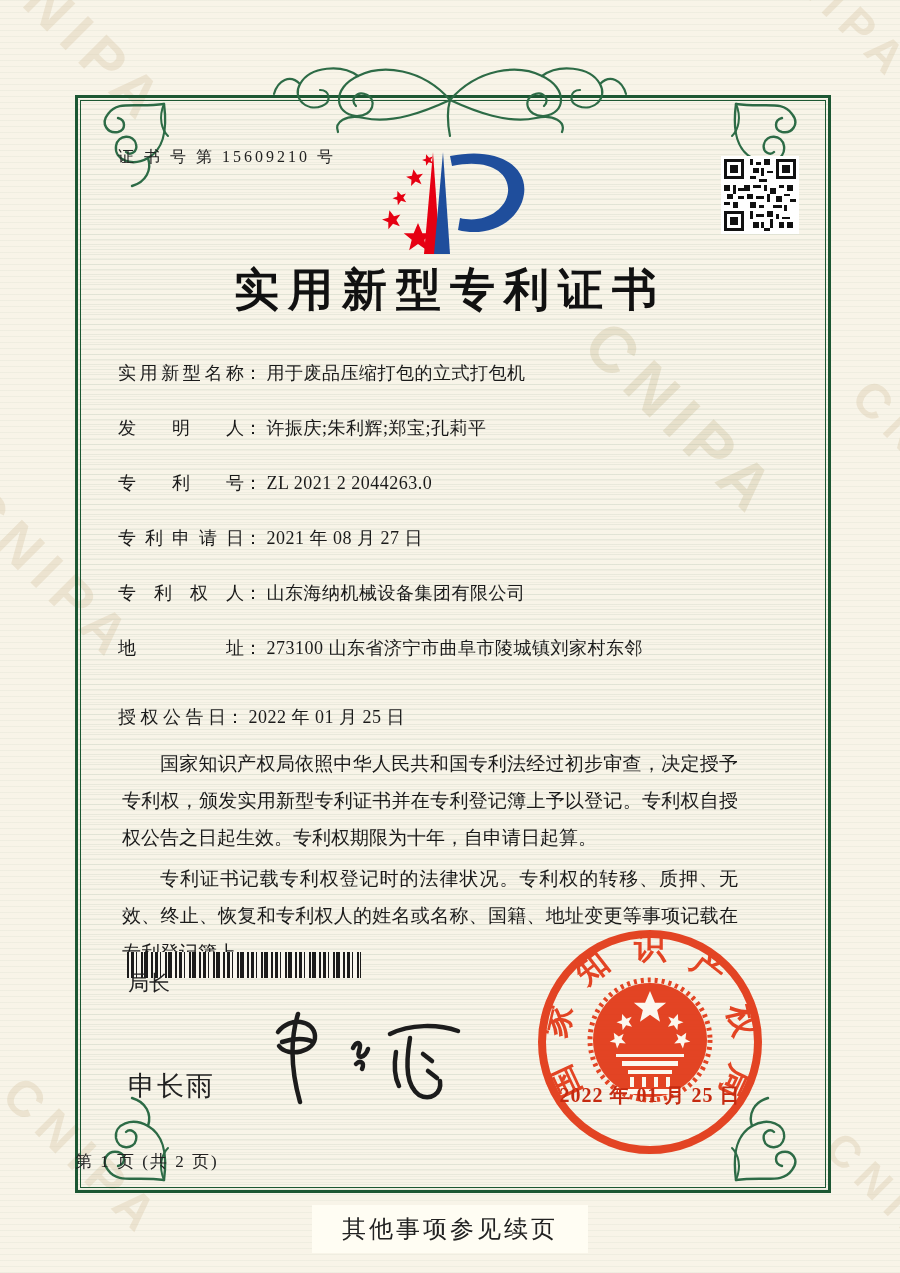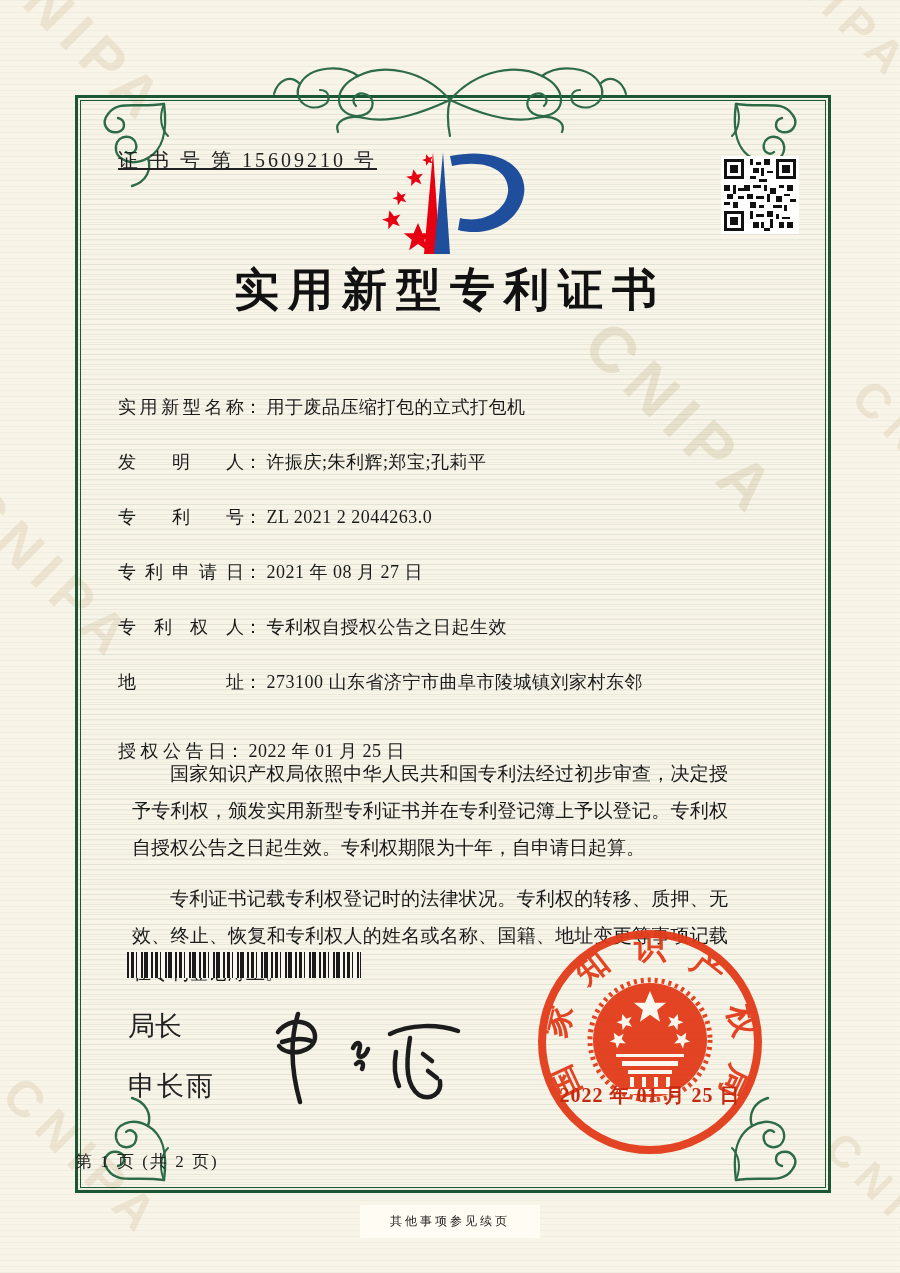--- a/index.html
+++ b/index.html
@@ -12,47 +12,47 @@
   .wm{position:absolute;font-family:"Liberation Sans","DejaVu Sans",sans-serif;font-weight:700;
       color:rgba(208,190,152,0.30);transform:rotate(45deg);letter-spacing:10px;z-index:1;user-select:none;}
   
   .frame{position:absolute;left:75px;top:95px;width:750px;height:1092px;border:3px solid #1c5733;z-index:2;
     background:repeating-linear-gradient(0deg, rgba(150,175,155,0.16) 0 1px, rgba(0,0,0,0) 1px 5px);}
   .frame-inner{position:absolute;inset:2px;border:1px solid #1c5733;}
   .orn{position:absolute;z-index:3;color:#2d6b46;}
   svg.orn path{fill:none;stroke:#2d6b46;stroke-width:2.2;stroke-linecap:round;}
   
   .content{position:absolute;inset:0;z-index:4;}
-  .cert-no{position:absolute;left:118px;top:147px;font-size:20px;letter-spacing:3px;color:#222;text-decoration:underline;}
+  .cert-no{position:absolute;left:118px;top:147px;font-size:16px;letter-spacing:3px;color:#222;}
   .qr{position:absolute;left:721px;top:156px;width:72px;height:72px;background:#fff;padding:3px;}
   .logo{position:absolute;left:366px;top:146px;width:178px;height:114px;}
   .title{position:absolute;left:0;right:0;top:260px;text-align:center;font-size:45px;font-weight:700;
          letter-spacing:9px;color:#111;}
-  .fields{position:absolute;left:118px;top:394px;width:660px;font-size:18px;color:#1a1a1a;}
+  .fields{position:absolute;left:118px;top:360px;width:660px;font-size:18px;color:#1a1a1a;}
   .frow{height:55px;line-height:27px;white-space:nowrap;}
   .lbl{display:inline-block;width:126px;text-align:justify;text-align-last:justify;}
   .lbl2{display:inline-block;width:108px;text-align:justify;text-align-last:justify;}
   .val{letter-spacing:0.5px;}
   .frow-double{display:flex;align-items:center;}
   .fcol2{margin-left:78px;}
   .paras{position:absolute;left:118px;top:741px;width:624px;font-size:19px;line-height:37px;
          color:#1a1a1a;text-align:justify;}
-  .paras p{margin:14px;text-indent:2em;}
+  .paras p{margin:4px;text-indent:2em;}
   .barcode{position:absolute;left:127px;top:952px;width:234px;height:26px;
     background:repeating-linear-gradient(90deg,#1b1b1b 0 2px,#f8f6ee 2px 4px,#1b1b1b 4px 7px,#f8f6ee 7px 9px,#1b1b1b 9px 10px,#f8f6ee 10px 14px,#1b1b1b 14px 16px,#f8f6ee 16px 17px,#1b1b1b 17px 21px,#f8f6ee 21px 24px);}
-  .sig-role{position:absolute;left:128px;top:1008px;font-size:27px;color:#222;}
+  .sig-role{position:absolute;left:128px;top:969px;font-size:21px;color:#222;}
   .sig-name{position:absolute;left:128px;top:1068px;font-size:27px;color:#222;letter-spacing:2px;text-align:right;}
   .sig-hand{position:absolute;left:258px;top:998px;width:215px;height:115px;}
   .sig-hand path{fill:none;stroke:#1c1c1c;stroke-width:4.5;stroke-linecap:round;stroke-linejoin:round;}
   .seal{position:absolute;left:534px;top:926px;width:232px;height:232px;opacity:0.94;}
   .seal-date{position:absolute;left:534px;top:1082px;width:232px;text-align:center;font-size:20px;
              color:#c52a10;font-weight:700;letter-spacing:1px;}
   .page-num{position:absolute;left:75px;top:1150px;width:750px;text-align:left;font-size:17px;color:#222;letter-spacing:2px;}
   .cont-note{position:absolute;left:50%;top:1205px;transform:translateX(-50%);
-             background:#fffdf3;padding:8px 30px;font-size:12px;color:#222;letter-spacing:3px;}
+             background:#fffdf3;padding:8px 30px;font-size:24px;color:#222;letter-spacing:3px;}
 </style>
 </head>
 <body>
 
 <div class="page">
 
   <div class="wm" style="left:-35px;top:0px;font-size:58px;">CNIPA</div>
   <div class="wm" style="left:742px;top:-22px;font-size:46px;">CNIPA</div>
   <div class="wm" style="left:560px;top:382px;font-size:64px;color:rgba(210,198,165,0.42);">CNIPA</div>
   <div class="wm" style="left:-62px;top:540px;font-size:56px;">CNIPA</div>
@@ -191,21 +191,21 @@
       <div class="frow">
         <span class="lbl">专利号</span><span>：</span>
         <span class="val">ZL 2021 2 2044263.0</span>
       </div>
       <div class="frow">
         <span class="lbl">专利申请日</span><span>：</span>
         <span class="val">2021 年 08 月 27 日</span>
       </div>
       <div class="frow">
         <span class="lbl">专利权人</span><span>：</span>
-        <span class="val">专利权自授权公告之日起生效</span>
+        <span class="val">山东海纳机械设备集团有限公司</span>
       </div>
       <div class="frow">
         <span class="lbl">地址</span><span>：</span>
         <span class="val">273100 山东省济宁市曲阜市陵城镇刘家村东邻</span>
       </div>
       <div class="frow frow-double">
         <div>
           <span class="lbl2">授权公告日</span><span>：</span>
           <span class="val">2022 年 01 月 25 日</span>
         </div>

